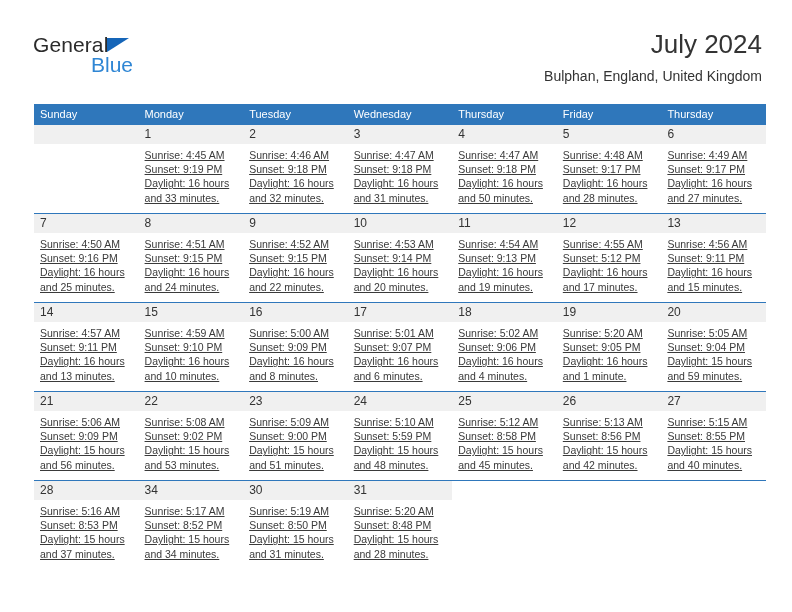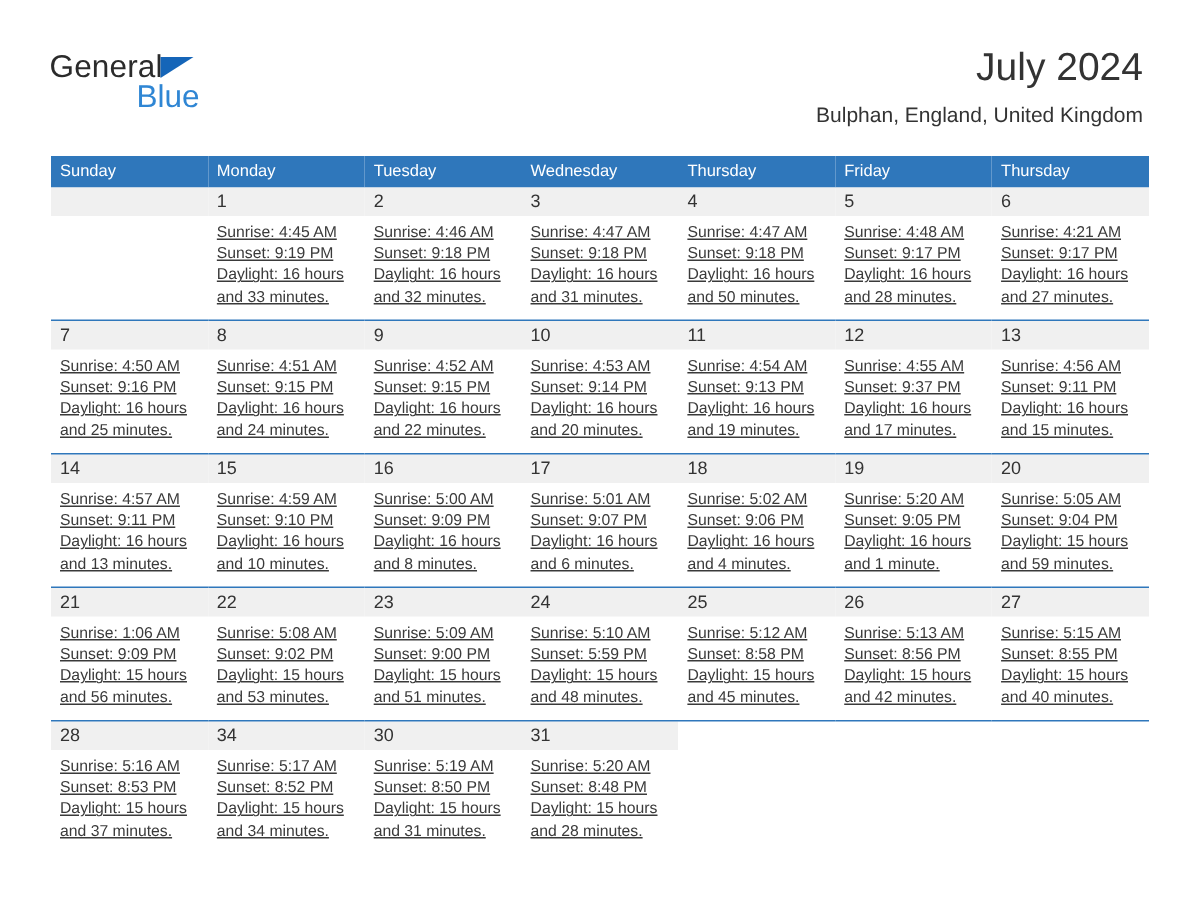--- a/index.html
+++ b/index.html
@@ -249,21 +249,21 @@
               <div>Sunset: 9:17 PM</div>
               <div>Daylight: 16 hours</div>
               <div>and 28 minutes.</div>
             </div>
           </div>
         </td>
         <td>
           <div class="cell">
             <div class="daynum">6</div>
             <div class="info">
-              <div>Sunrise: 4:21 AM</div>
+              <div>Sunrise: 4:49 AM</div>
               <div>Sunset: 9:17 PM</div>
               <div>Daylight: 16 hours</div>
               <div>and 27 minutes.</div>
             </div>
           </div>
         </td>
       </tr>
 
       <tr class="week-row">
         <td>
@@ -319,21 +319,21 @@
               <div>Daylight: 16 hours</div>
               <div>and 19 minutes.</div>
             </div>
           </div>
         </td>
         <td>
           <div class="cell">
             <div class="daynum">12</div>
             <div class="info">
               <div>Sunrise: 4:55 AM</div>
-              <div>Sunset: 9:37 PM</div>
+              <div>Sunset: 5:12 PM</div>
               <div>Daylight: 16 hours</div>
               <div>and 17 minutes.</div>
             </div>
           </div>
         </td>
         <td>
           <div class="cell">
             <div class="daynum">13</div>
             <div class="info">
               <div>Sunrise: 4:56 AM</div>
@@ -423,21 +423,21 @@
             </div>
           </div>
         </td>
       </tr>
 
       <tr class="week-row">
         <td>
           <div class="cell">
             <div class="daynum">21</div>
             <div class="info">
-              <div>Sunrise: 1:06 AM</div>
+              <div>Sunrise: 5:06 AM</div>
               <div>Sunset: 9:09 PM</div>
               <div>Daylight: 15 hours</div>
               <div>and 56 minutes.</div>
             </div>
           </div>
         </td>
         <td>
           <div class="cell">
             <div class="daynum">22</div>
             <div class="info">

